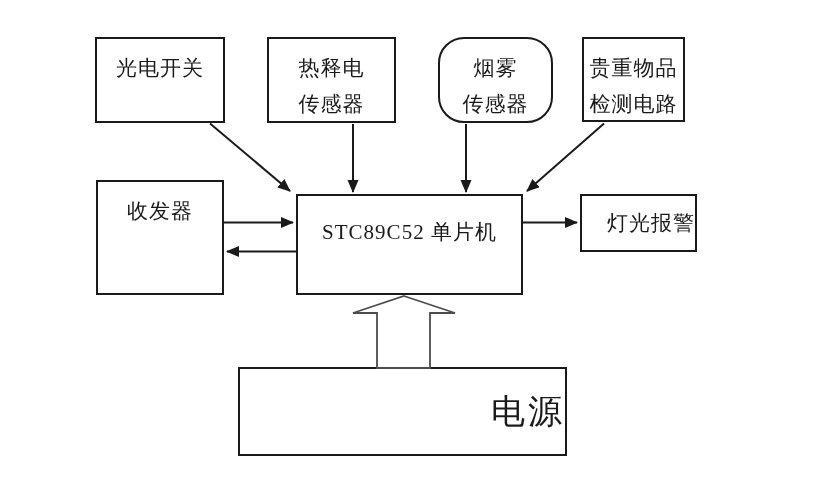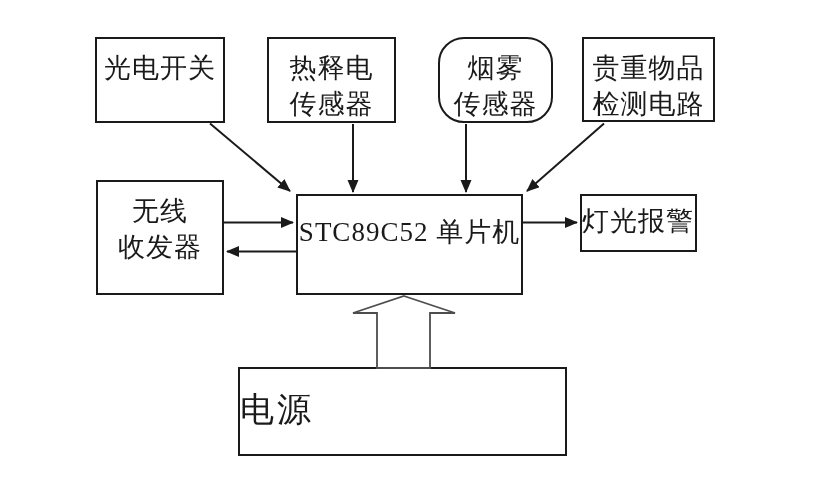--- a/index.html
+++ b/index.html
@@ -15,39 +15,38 @@
     font-family: "Liberation Serif", "DejaVu Serif", serif;
     color: #1a1a1a;
     overflow: hidden;
   }
   .block {
     position: absolute;
     box-sizing: border-box;
     border: 2px solid #1a1a1a;
     background: #ffffff;
     text-align: center;
-    font-size: 27px;
+    font-size: 21px;
     line-height: 36px;
     letter-spacing: 1px;
   }
   .block .line { display: block; }
   
   .pad-top { padding-top: 11px; }
   
   .pad-top-sm { padding-top: 18px; }
   .center-v {
     display: flex;
     align-items: center;
-    justify-content: flex-start;
-    font-family: Liberation Mono, monospace;
+    justify-content: flex-end;
   }
   #b-photoelectric { left: 95px;  top: 37px;  width: 130px; height: 86px; }
   #b-pyroelectric  { left: 267px; top: 37px;  width: 129px; height: 86px; }
   #b-smoke         { left: 438px; top: 37px;  width: 115px; height: 86px; border-radius: 26px; }
-  #b-valuables     { left: 582px; top: 37px;  width: 133px; height: 85px; }
+  #b-valuables     { left: 582px; top: 37px;  width: 103px; height: 85px; }
   #b-wireless      { left: 96px;  top: 180px; width: 128px; height: 115px; }
   #b-mcu           { left: 296px; top: 194px; width: 227px; height: 101px; }
   #b-alarm         { left: 580px; top: 194px; width: 117px; height: 58px; }
   #b-power         { left: 238px; top: 367px; width: 329px; height: 89px; font-size: 34px; letter-spacing: 3px; }
   #arrow-layer {
     position: absolute;
     left: 0; top: 0;
     width: 830px;
     height: 488px;
     pointer-events: none;
@@ -81,21 +80,20 @@
     <span class="line">烟雾</span>
     <span class="line">传感器</span>
   </div>
 
   <div class="block pad-top" id="b-valuables">
     <span class="line">贵重物品</span>
     <span class="line">检测电路</span>
   </div>
 
   <div class="block pad-top" id="b-wireless">
-    <span class="line">无线</span>
     <span class="line">收发器</span>
   </div>
 
   <div class="block pad-top-sm" id="b-mcu">
     <span class="line">STC89C52 单片机</span>
   </div>
 
   <div class="block center-v" id="b-alarm">
     <span class="line">灯光报警</span>
   </div>

